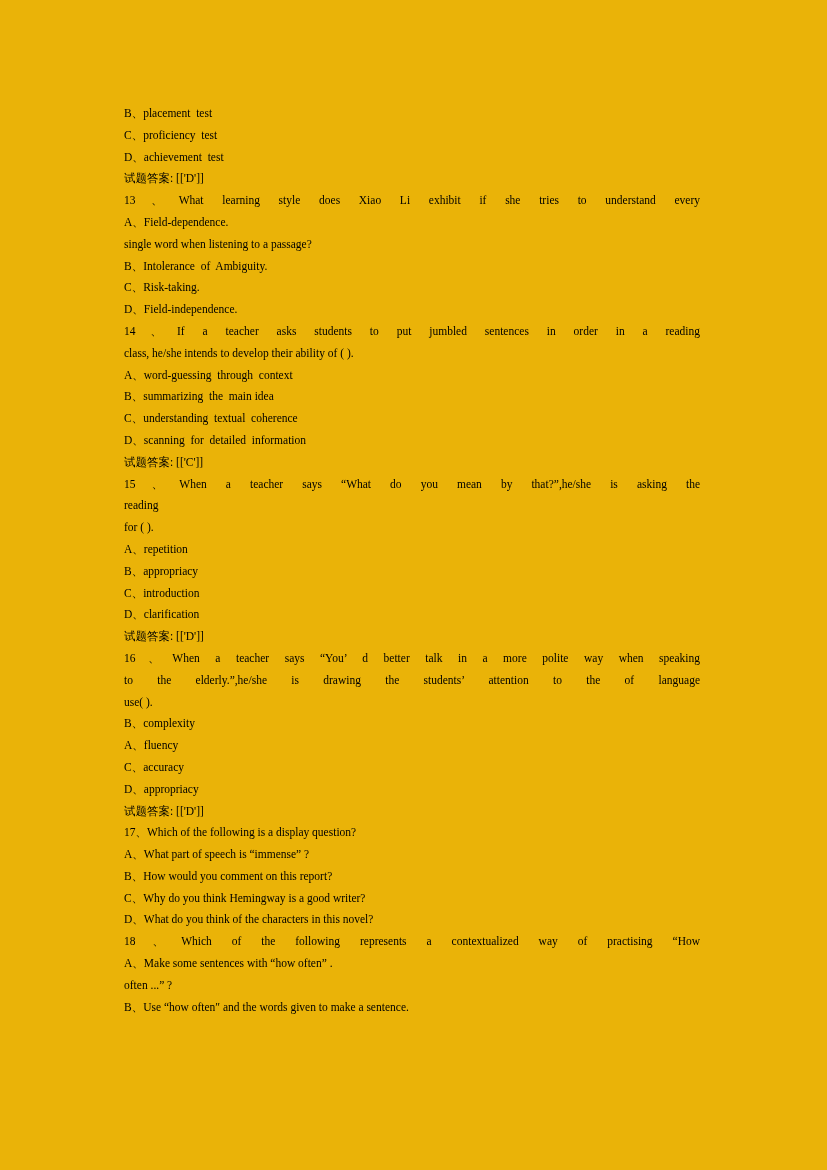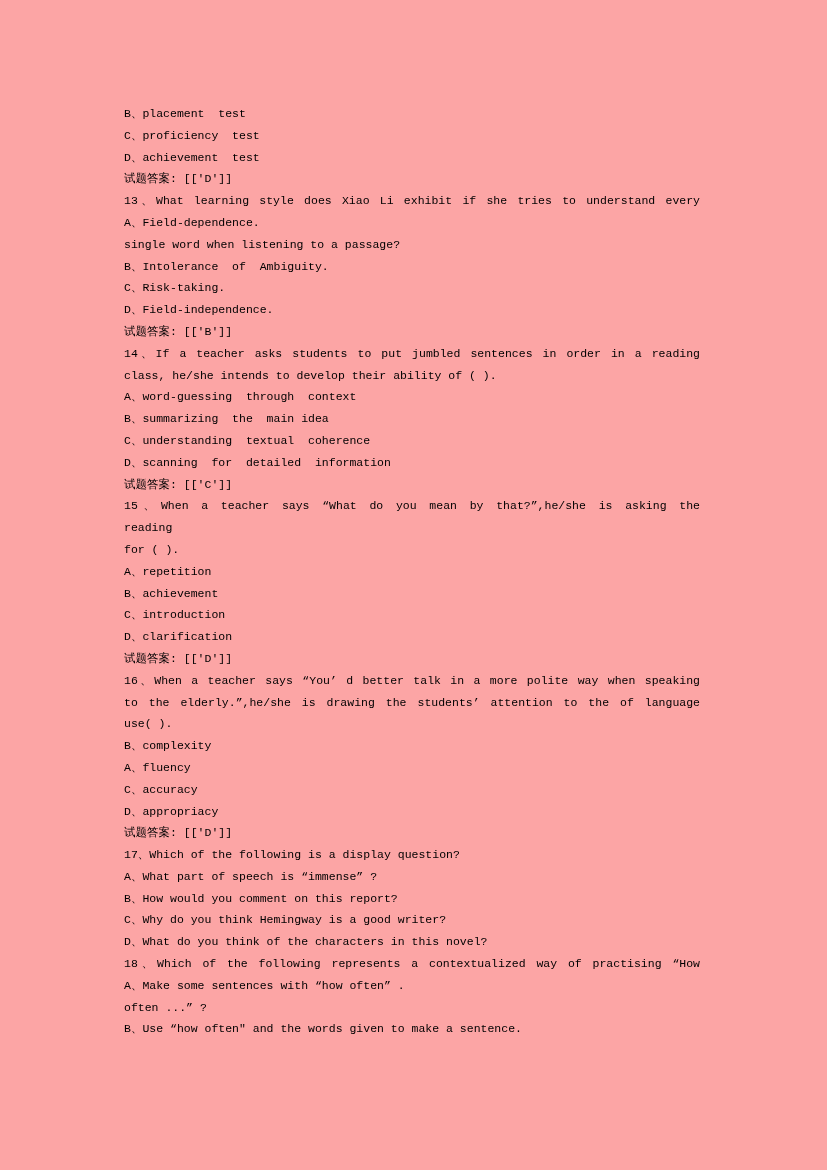--- a/index.html
+++ b/index.html
@@ -11,23 +11,23 @@
     height: 1170px;
     background: #ffffff;
     overflow: hidden;
   }
   .page {
     position: absolute;
     left: 0;
     top: 0;
     width: 827px;
     height: 1170px;
-    background: #fca5a5;
+    background: #eab308;
     color: #000000;
-    font-family: Liberation Mono, monospace;
+    font-family: Liberation Serif, serif;
     font-size: 11.5px;
     font-weight: 400;
   }
   .doc-body {
     position: absolute;
     left: 124px;
     top: 103px;
     width: 576px;
   }
   .line {
@@ -50,33 +50,32 @@
       <div class="line">B、placement  test</div>
       <div class="line">C、proficiency  test</div>
       <div class="line">D、achievement  test</div>
       <div class="line">试题答案: [['D']]</div>
       <div class="line justify">13、What learning style does Xiao Li exhibit if she tries to understand every</div>
       <div class="line">A、Field-dependence.</div>
       <div class="line">single word when listening to a passage?</div>
       <div class="line">B、Intolerance  of  Ambiguity.</div>
       <div class="line">C、Risk-taking.</div>
       <div class="line">D、Field-independence.</div>
-      <div class="line">试题答案: [['B']]</div>
       <div class="line justify">14、If a teacher asks students to put jumbled sentences in order in a reading</div>
       <div class="line">class, he/she intends to develop their ability of ( ).</div>
       <div class="line">A、word-guessing  through  context</div>
       <div class="line">B、summarizing  the  main idea</div>
       <div class="line">C、understanding  textual  coherence</div>
       <div class="line">D、scanning  for  detailed  information</div>
       <div class="line">试题答案: [['C']]</div>
       <div class="line justify">15、When a teacher says “What do you mean by that?”,he/she is asking the</div>
       <div class="line">reading</div>
       <div class="line">for ( ).</div>
       <div class="line">A、repetition</div>
-      <div class="line">B、achievement</div>
+      <div class="line">B、appropriacy</div>
       <div class="line">C、introduction</div>
       <div class="line">D、clarification</div>
       <div class="line">试题答案: [['D']]</div>
       <div class="line justify">16、When a teacher says “You’ d better talk in a more polite way when speaking</div>
       <div class="line justify">to the elderly.”,he/she is drawing the students’  attention to the of language</div>
       <div class="line">use( ).</div>
       <div class="line">B、complexity</div>
       <div class="line">A、fluency</div>
       <div class="line">C、accuracy</div>
       <div class="line">D、appropriacy</div>

